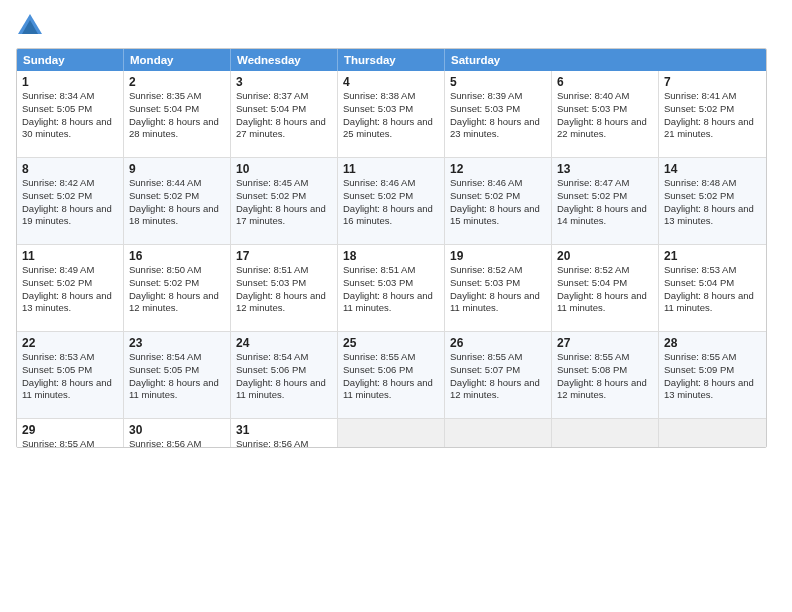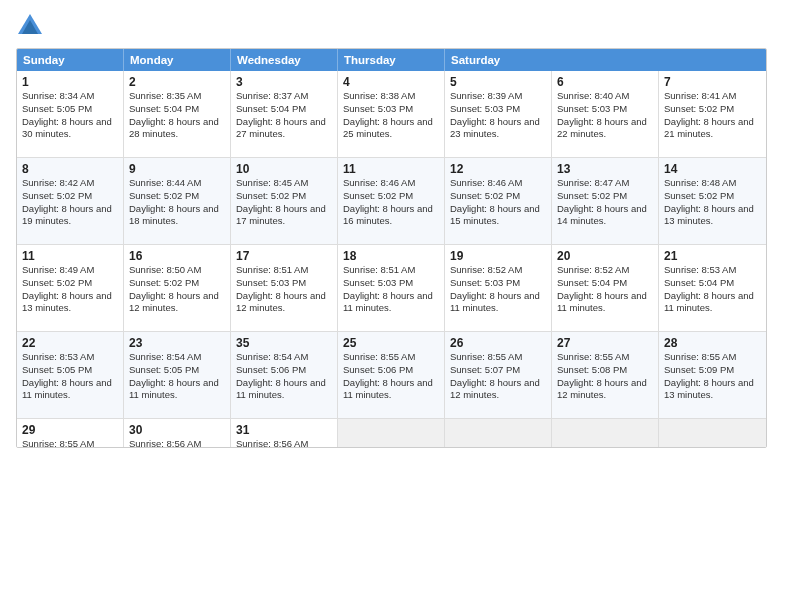--- a/index.html
+++ b/index.html
@@ -244,21 +244,21 @@
         <div class="cal-row">
           <div class="cal-cell">
             <div class="day-num">22</div>
             <div class="day-info">Sunrise: 8:53 AM<br>Sunset: 5:05 PM<br>Daylight: 8 hours and 11 minutes.</div>
           </div>
           <div class="cal-cell">
             <div class="day-num">23</div>
             <div class="day-info">Sunrise: 8:54 AM<br>Sunset: 5:05 PM<br>Daylight: 8 hours and 11 minutes.</div>
           </div>
           <div class="cal-cell">
-            <div class="day-num">35</div>
+            <div class="day-num">24</div>
             <div class="day-info">Sunrise: 8:54 AM<br>Sunset: 5:06 PM<br>Daylight: 8 hours and 11 minutes.</div>
           </div>
           <div class="cal-cell">
             <div class="day-num">25</div>
             <div class="day-info">Sunrise: 8:55 AM<br>Sunset: 5:06 PM<br>Daylight: 8 hours and 11 minutes.</div>
           </div>
           <div class="cal-cell">
             <div class="day-num">26</div>
             <div class="day-info">Sunrise: 8:55 AM<br>Sunset: 5:07 PM<br>Daylight: 8 hours and 12 minutes.</div>
           </div>

